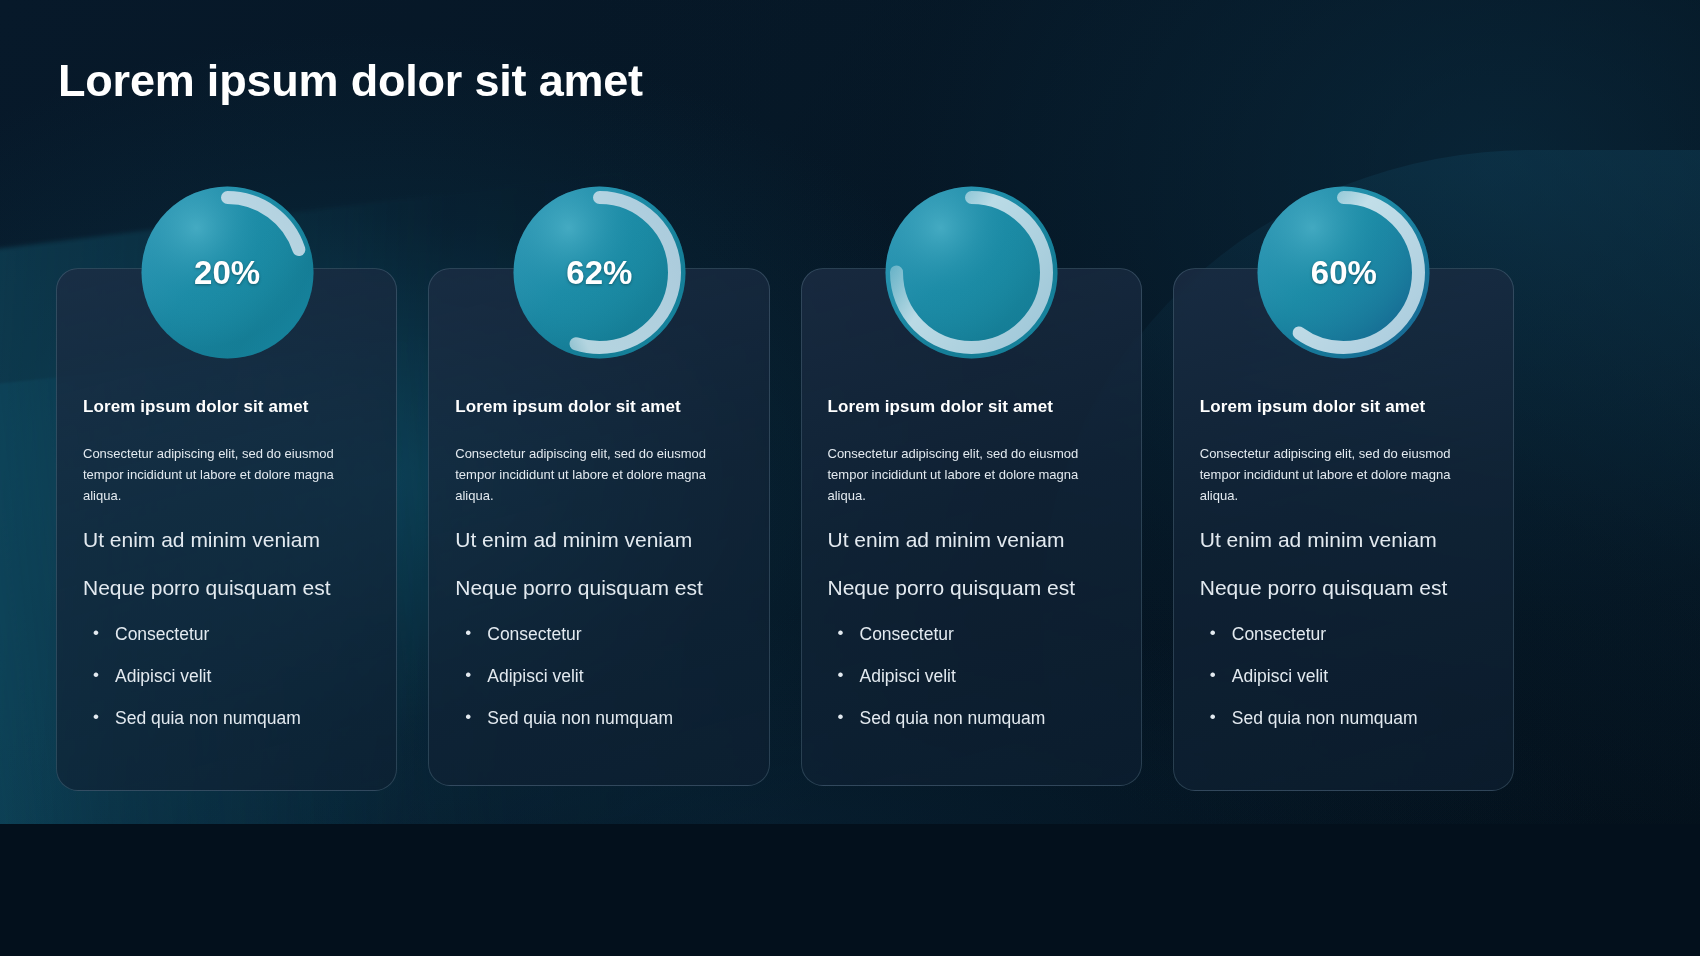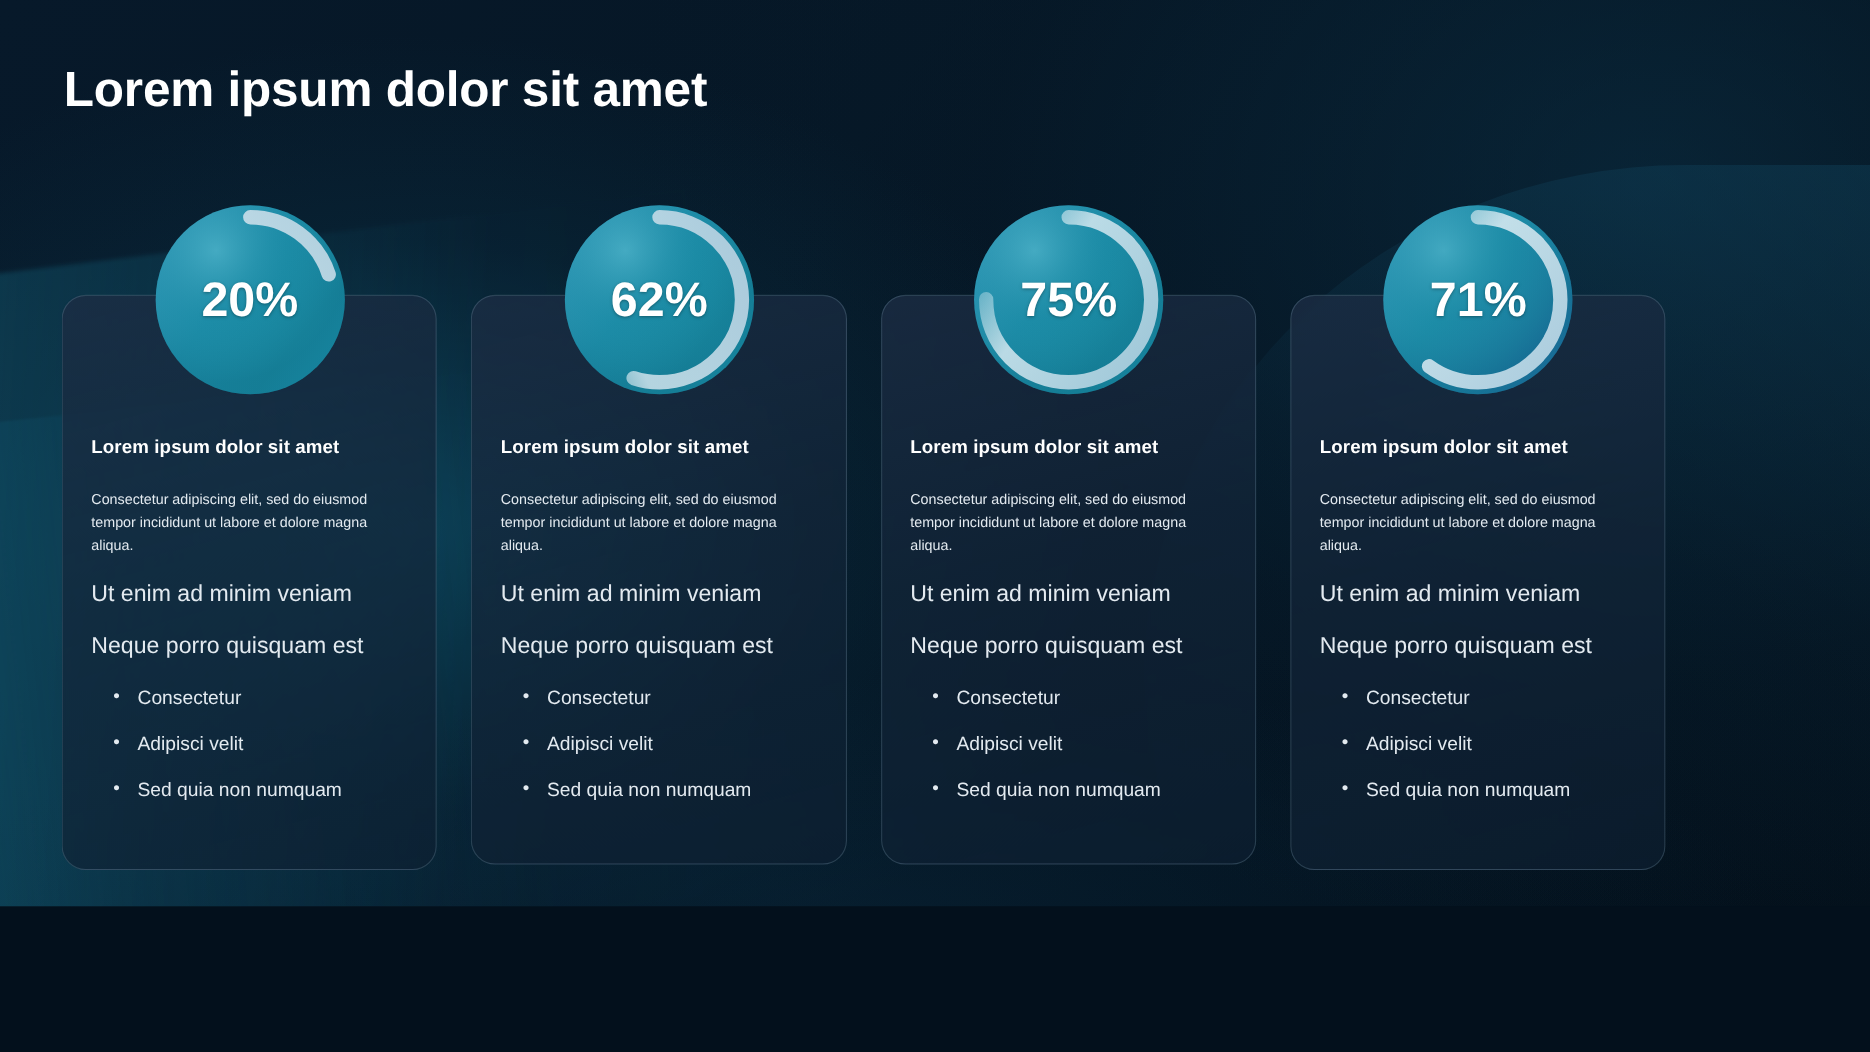--- a/index.html
+++ b/index.html
@@ -118,21 +118,21 @@
     font-weight: 400;
   }
   .card-line {
     font-size: 21px;
     color: #e3eaf0;
     margin: 0 0 24px 0;
     font-weight: 400;
   }
   .bullets {
     list-style: none;
-    margin: 18px;
+    margin: 8px;
     padding: 0;
   }
   .bullets li {
     font-size: 17.5px;
     color: #e3eaf0;
     margin: 0 0 21px 0;
     padding-left: 24px;
     position: relative;
   }
   .bullets li::before {
@@ -153,21 +153,21 @@
     left: 50%;
     margin-left: -87px;
   }
   .gauge svg { display: block; overflow: visible; }
   .gauge-label {
     position: absolute;
     left: 0; right: 0;
     top: 50%;
     margin-top: -20px;
     text-align: center;
-    font-size: 44px;
+    font-size: 33px;
     font-weight: 700;
     color: #ffffff;
     line-height: 40px;
     text-shadow: 0 1px 3px rgba(0,0,0,0.35);
     pointer-events: none;
   }
 </style>
 </head>
 <body>
 
@@ -280,21 +280,20 @@
             <linearGradient id="arc3" x1="70%" y1="0%" x2="10%" y2="90%">
               <stop offset="0%" stop-color="#e8f3f8" stop-opacity="0.25"></stop>
               <stop offset="35%" stop-color="#d6e9f1" stop-opacity="0.85"></stop>
               <stop offset="100%" stop-color="#a9cddd" stop-opacity="0.95"></stop>
             </linearGradient>
           </defs>
           <circle cx="87.5" cy="87.5" r="86" fill="url(#sph3)"></circle>
           <circle cx="87.5" cy="87.5" r="86" fill="url(#sphhl3)"></circle>
           <circle cx="87.5" cy="87.5" r="75" fill="none" stroke="url(#arc3)" stroke-width="13" stroke-linecap="round" stroke-dasharray="353.4 117.8" transform="rotate(-90 87.5 87.5)"></circle>
         </svg>
-        <div class="gauge-label">75%</div>
       </div>
 
       <div class="card-title">Lorem ipsum dolor sit amet</div>
       <p class="card-body">Consectetur adipiscing elit, sed do eiusmod tempor incididunt ut labore et dolore magna aliqua.</p>
       <p class="card-line">Ut enim ad minim veniam</p>
       <p class="card-line">Neque porro quisquam est</p>
       <ul class="bullets">
         <li>Consectetur</li>
         <li>Adipisci velit</li>
         <li>Sed quia non numquam</li>
@@ -319,21 +318,21 @@
             <linearGradient id="arc4" x1="75%" y1="5%" x2="5%" y2="95%">
               <stop offset="0%" stop-color="#f0f7fa" stop-opacity="0.35"></stop>
               <stop offset="30%" stop-color="#dfedf4" stop-opacity="0.85"></stop>
               <stop offset="100%" stop-color="#b3d2e2" stop-opacity="0.95"></stop>
             </linearGradient>
           </defs>
           <circle cx="87.5" cy="87.5" r="86" fill="url(#sph4)"></circle>
           <circle cx="87.5" cy="87.5" r="86" fill="url(#sphhl4)"></circle>
           <circle cx="87.5" cy="87.5" r="75" fill="none" stroke="url(#arc4)" stroke-width="13" stroke-linecap="round" stroke-dasharray="282.7 188.5" transform="rotate(-90 87.5 87.5)"></circle>
         </svg>
-        <div class="gauge-label">71%</div>
+        <div class="gauge-label">60%</div>
       </div>
 
       <div class="card-title">Lorem ipsum dolor sit amet</div>
       <p class="card-body">Consectetur adipiscing elit, sed do eiusmod tempor incididunt ut labore et dolore magna aliqua.</p>
       <p class="card-line">Ut enim ad minim veniam</p>
       <p class="card-line">Neque porro quisquam est</p>
       <ul class="bullets">
         <li>Consectetur</li>
         <li>Adipisci velit</li>
         <li>Sed quia non numquam</li>

